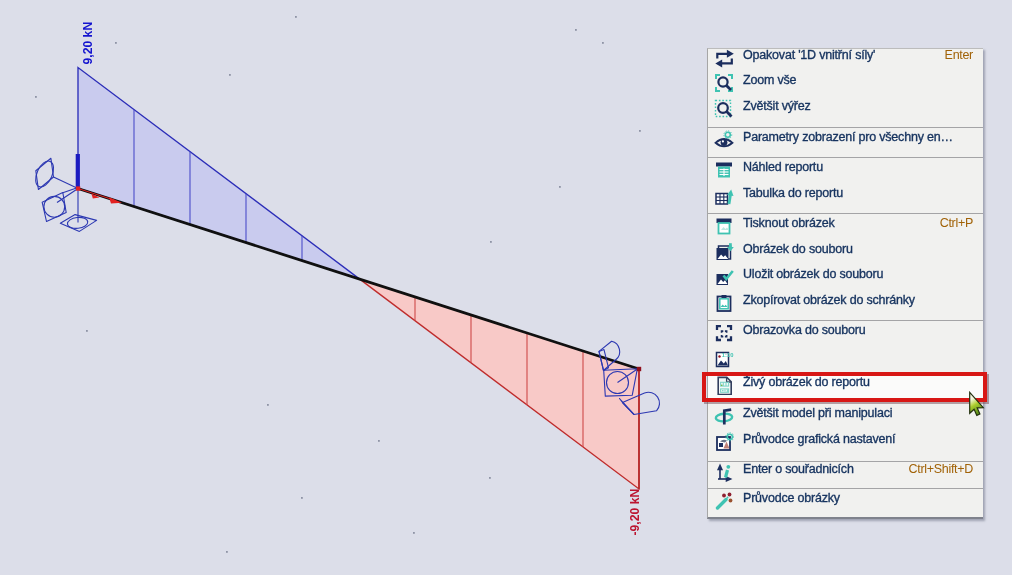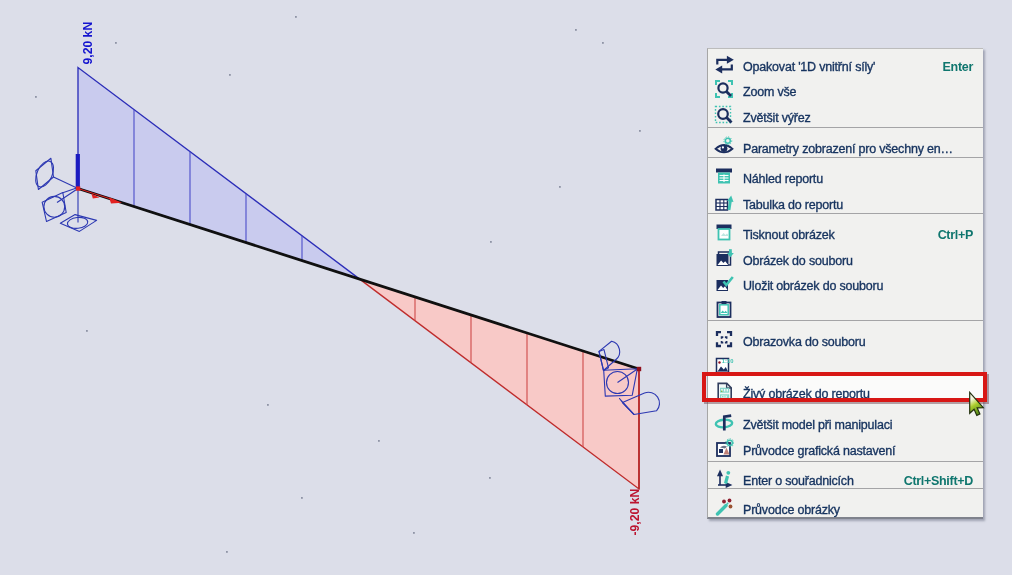--- a/index.html
+++ b/index.html
@@ -1,22 +1,22 @@
 <!DOCTYPE html>
 <html><head>
 <meta charset="utf-8">
 <style>
   html,body{margin:0;padding:0}
   body{width:1012px;height:575px;background:#dcdee9;font-family:"Liberation Sans",sans-serif;position:relative;overflow:hidden}
   #scene{position:absolute;left:0;top:0}
   #menu{position:absolute;left:707px;top:48px;width:276px;height:470.5px;background:#f1f1ef;border-left:1px solid #a6a6a6;border-top:1px solid #bcbcbc;border-bottom:2px solid #7f828c;box-shadow:2px 2px 2px rgba(110,115,135,.55);box-sizing:border-box}
-  .mi{position:absolute;left:708px;width:274px;height:26px;display:flex;align-items:flex-end}
+  .mi{position:absolute;left:708px;width:274px;height:26px;display:flex;align-items:flex-start}
   .mi .ic{width:20px;height:20px;margin-left:6px;flex:0 0 20px}
   .mi .tx{margin-left:9px;font-size:12.5px;letter-spacing:-0.2px;color:#16335f;white-space:nowrap;-webkit-text-stroke:0.35px #16335f}
-  .mi .sc{position:absolute;right:9px;font-size:12.5px;font-weight:bold;color:#0f766e;letter-spacing:-0.3px}
+  .mi .sc{position:absolute;right:9px;font-size:12.5px;font-weight:normal;color:#a16207;letter-spacing:-0.3px}
   .sep{position:absolute;left:708px;width:275px;height:1px;background:#a4a4a6}
   #hl{position:absolute;left:708px;top:376.3px;width:275px;height:22.6px;background:#fbfbfa}
   #redbox{position:absolute;left:702px;top:371.5px;width:277px;height:22.6px;border:4.7px solid #d81715;box-shadow:2px 2px 0 rgba(105,60,70,.45)}
 </style>
 </head>
 <body>
 
 <svg id="scene" width="1012" height="575" viewBox="0 0 1012 575">
 
 <g fill="#8f94a6">
@@ -224,20 +224,21 @@
     <span class="tx">Uložit obrázek do souboru</span>
   </div>
 
 <div class="mi" style="top:292.5px">
     <span class="ic"><svg width="20" height="20" viewBox="0 0 20 20">
         <rect x="3.5" y="3.5" width="13" height="14.5" fill="#fff" stroke="#1c2e5e" stroke-width="1.8"></rect>
         <rect x="5.8" y="5.8" width="8.4" height="10" fill="none" stroke="#3fc3b2" stroke-width="1.5"></rect>
         <rect x="7.5" y="2" width="5" height="3" fill="#1c2e5e"></rect>
         <path d="M6.5,14 l2.2-2.6 1.6,1.8 1.4-1.4 1.8,2.2 Z" fill="#3fc3b2"></path>
       </svg></span>
+    <span class="tx">Zkopírovat obrázek do schránky</span>
   </div>
 
 <div class="mi" style="top:323.2px">
     <span class="ic"><svg width="20" height="20" viewBox="0 0 20 20">
         <g stroke="#1c2e5e" stroke-width="2.3" fill="none">
           <path d="M3,7 V3.2 H7"></path>
           <path d="M13,3.2 h4 V7"></path>
           <path d="M17,13.2 v3.8 H13"></path>
           <path d="M7,17 H3 V13.2"></path>
         </g>

